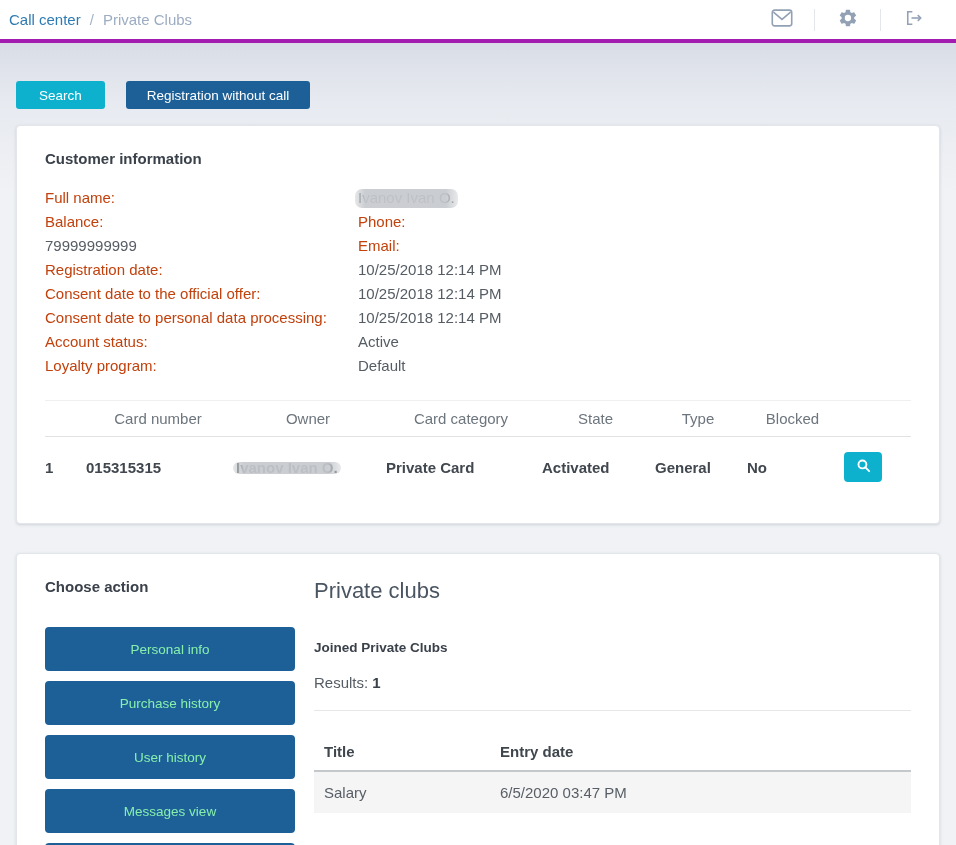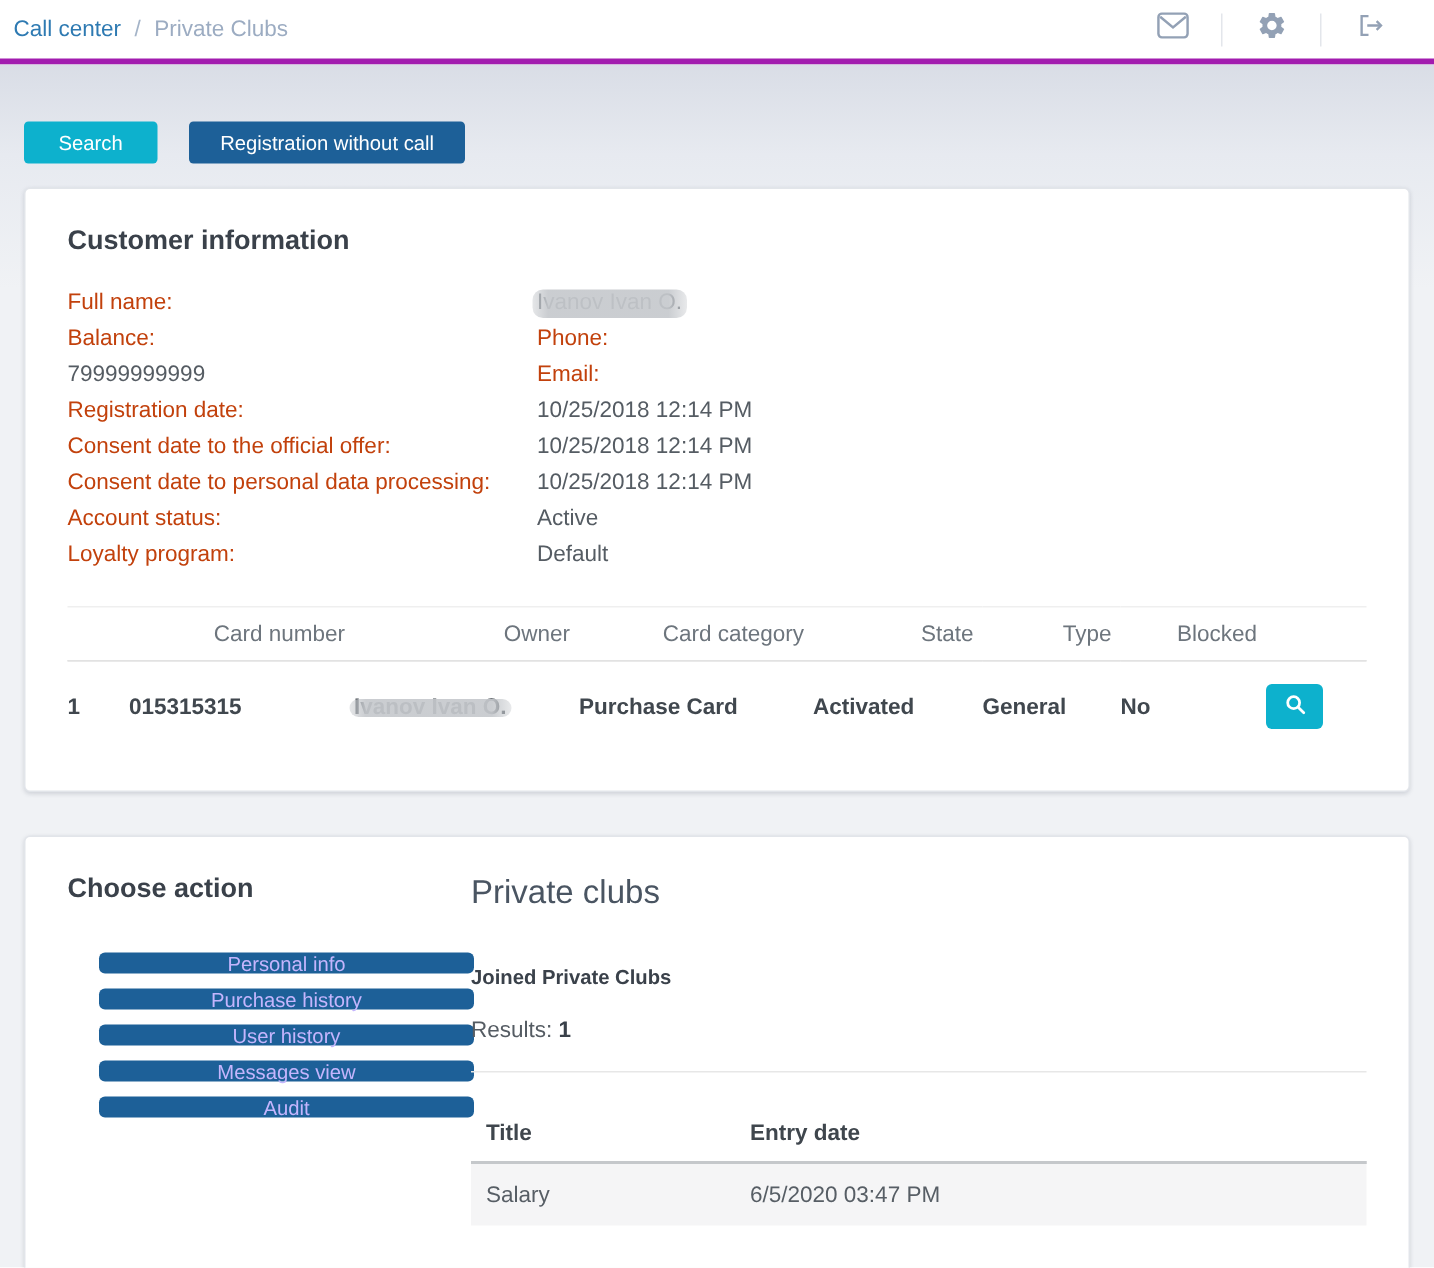--- a/index.html
+++ b/index.html
@@ -25,51 +25,51 @@
   .toolbar { margin-bottom:16px; display:flex; gap:21px; }
   .btn { border:none; border-radius:3px; height:28px; font-size:13.5px; color:#fff;
     cursor:pointer; font-family:inherit; }
   .btn-teal { background:#0db1cd; padding:0 23px; }
   .btn-blue { background:#1d6098; padding:0 21px; }
 
   
   .card { background:#fff; border:1px solid #e2e5ea; border-radius:4px;
     box-shadow:0 1px 3px rgba(90,100,120,.22); }
   .card-customer { padding:24px 28px 26px; margin-bottom:29px; }
-  .card-title { font-size:18px; font-weight:bold; color:#3a414a; }
+  .card-title { font-size:15px; font-weight:bold; color:#3a414a; }
 
   
   .fields { margin-top:19px; display:grid; grid-template-columns:313px 1fr; }
   .fields .f-label { font-size:15px; color:#c2410c; line-height:24px; }
   .fields .f-value { font-size:15px; color:#555c63; line-height:24px; position:relative; }
   .f-value.link { color:#3a8ac0; cursor:pointer; }
   .redact { position:relative; display:inline-block; }
   .redact::after { content:""; position:absolute; left:-3px; right:-3px; top:3px; bottom:2px;
     border-radius:7px;
     background:linear-gradient(90deg,rgba(198,201,205,.45),rgba(198,201,205,.92) 10%,rgba(198,201,205,.92) 88%,rgba(198,201,205,.4)); }
 
   
   table { border-collapse:collapse; }
   .cards-table { width:100%; margin-top:22px; table-layout:fixed; }
-  .cards-table th { font-size:15px; font-weight:normal; color:#6d757d; text-align:right;
+  .cards-table th { font-size:15px; font-weight:normal; color:#6d757d; text-align:center;
     padding:9px 6px 9px 0; border-top:1px solid #efefef; border-bottom:1px solid #e2e2e2; }
   .cards-table td { font-size:15px; font-weight:bold; color:#40474e; text-align:left;
     padding:15px 6px 15px 0; vertical-align:middle; }
   .col-idx{width:41px;} .col-num{width:150px;} .col-own{width:150px;} .col-cat{width:156px;}
   .col-sta{width:113px;} .col-typ{width:92px;} .col-blk{width:97px;} .col-act{width:auto;}
   .btn-search-sm { width:38px; height:30px; background:#0db1cd; border:none; border-radius:4px;
     display:flex; align-items:center; justify-content:center; cursor:pointer; }
 
   
   .card-clubs { padding:24px 28px; height:420px; display:flex; }
   .left-col { width:250px; margin-right:19px; flex:none; }
   .left-col .card-title { margin-bottom:32px; }
-  .action-btn { display:block; width:250px; height:14px; margin-bottom:10px;
-    background:#1d6098; color:#c4b5fd; font-size:13.5px; border:none; border-radius:4px;
-    cursor:pointer; font-family:inherit;margin-left:21px; }
+  .action-btn { display:block; width:250px; height:44px; margin-bottom:10px;
+    background:#1d6098; color:#86efac; font-size:13.5px; border:none; border-radius:4px;
+    cursor:pointer; font-family:inherit; }
   .right-col { flex:1; }
   .clubs-title { font-size:22px; font-weight:normal; color:#4a5562; }
   .clubs-subtitle { margin-top:36px; font-size:13.5px; font-weight:bold; color:#3a414a; }
   .results-line { margin-top:19px; font-size:15px; color:#555c63; }
   .results-line b { color:#3a414a; }
   .clubs-divider { margin-top:19px; border:none; border-top:1px solid #e7e7e7; }
   .clubs-table { width:100%; margin-top:22px; table-layout:fixed; }
   .clubs-table th { font-size:15px; font-weight:bold; color:#3f464d; text-align:left;
     padding:10px; border-bottom:2px solid #c5c8cb; }
   .clubs-table td { font-size:15px; color:#575e65; text-align:left;
@@ -163,21 +163,21 @@
           <th class="col-typ">Type</th>
           <th class="col-blk">Blocked</th>
           <th class="col-act"></th>
         </tr>
       </thead>
       <tbody>
         <tr>
           <td>1</td>
           <td>015315315</td>
           <td><span class="redact">Ivanov Ivan O.</span></td>
-          <td>Purchase Card</td>
+          <td>Private Card</td>
           <td>Activated</td>
           <td>General</td>
           <td>No</td>
           <td>
             <button class="btn-search-sm">
               <span>
                 <svg width="17" height="17" viewBox="0 0 24 24" fill="none" stroke="#ffffff" stroke-width="2.6" stroke-linecap="round">
                     <circle cx="10.5" cy="10.5" r="5.6"></circle>
                     <path d="M15 15 L20 20"></path>
                   </svg>

